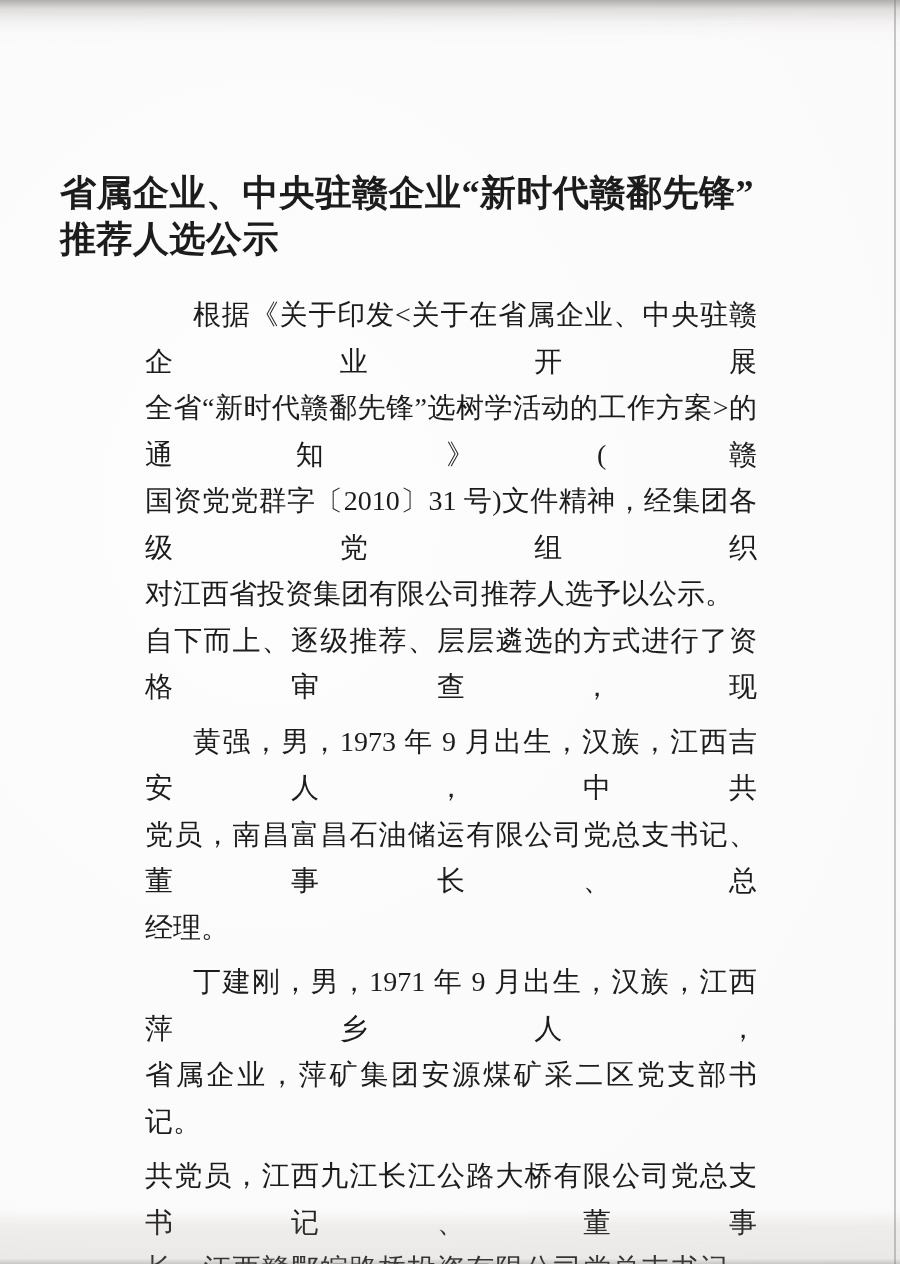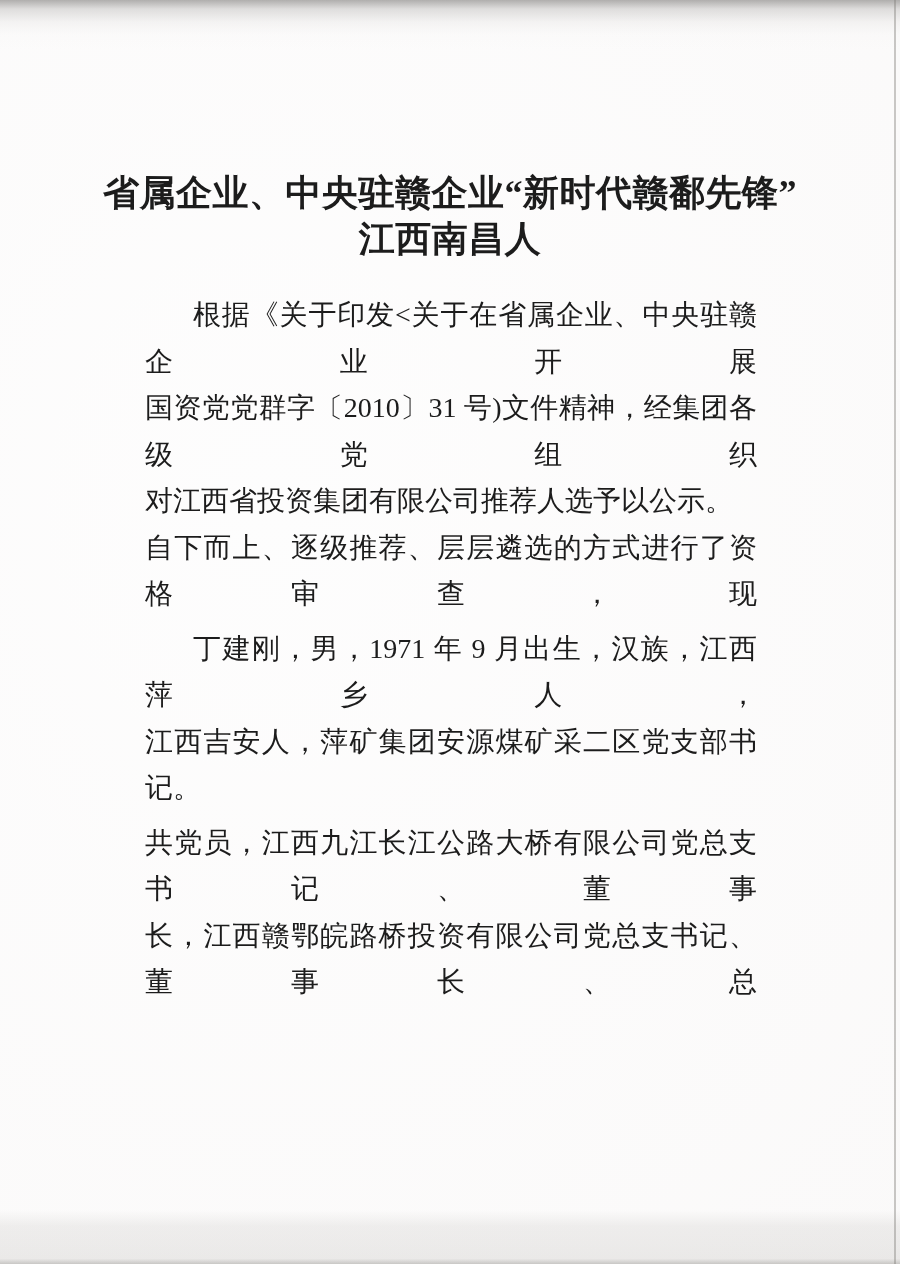--- a/index.html
+++ b/index.html
@@ -54,21 +54,20 @@
     width: 2px;
     background: rgba(128,126,122,0.42);
     pointer-events: none;
   }
   .doc-title {
     position: absolute;
     top: 170px;
     left: 60px;
     right: 60px;
     margin: 0;
-    text-align: center;
     font-size: 36px;
     font-weight: 700;
     line-height: 46px;
     letter-spacing: 0.5px;
   }
   .doc-title .title-line {
     display: block;
     white-space: nowrap;
   }
   .doc-body {
@@ -93,33 +92,39 @@
   .line.first {
     text-indent: 48px;
   }
 </style>
 </head>
 <body>
 
 <div class="page">
   <h1 class="doc-title">
     <span class="title-line">省属企业、中央驻赣企业“新时代赣鄱先锋”</span>
-    <span class="title-line">江西南昌人</span>
+    <span class="title-line">推荐人选公示</span>
   </h1>
 
   <div class="doc-body">
       <div class="para">
         <div class="line stretch first">根据《关于印发&lt;关于在省属企业、中央驻赣企业开展</div>
+        <div class="line stretch">全省“新时代赣鄱先锋”选树学活动的工作方案&gt;的通知》(赣</div>
         <div class="line stretch">国资党党群字〔2010〕31 号)文件精神，经集团各级党组织</div>
         <div class="line">对江西省投资集团有限公司推荐人选予以公示。</div>
         <div class="line stretch">自下而上、逐级推荐、层层遴选的方式进行了资格审查，现</div>
       </div>
       <div class="para">
+        <div class="line stretch first">黄强，男，1973 年 9 月出生，汉族，江西吉安人，中共</div>
+        <div class="line stretch">党员，南昌富昌石油储运有限公司党总支书记、董事长、总</div>
+        <div class="line">经理。</div>
+      </div>
+      <div class="para">
         <div class="line stretch first">丁建刚，男，1971 年 9 月出生，汉族，江西萍乡人，</div>
-        <div class="line">江西吉安人，萍矿集团安源煤矿采二区党支部书记。</div>
+        <div class="line">省属企业，萍矿集团安源煤矿采二区党支部书记。</div>
       </div>
       <div class="para">
         <div class="line stretch">共党员，江西九江长江公路大桥有限公司党总支书记、董事</div>
         <div class="line stretch">长，江西赣鄂皖路桥投资有限公司党总支书记、董事长、总</div>
       </div>
     </div>
 
   <div class="top-shadow"></div>
   <div class="bottom-band"></div>
   <div class="edge-line"></div>

